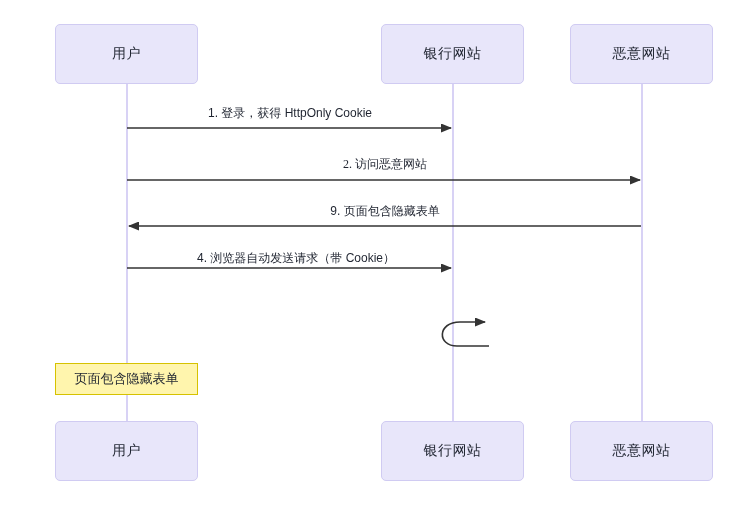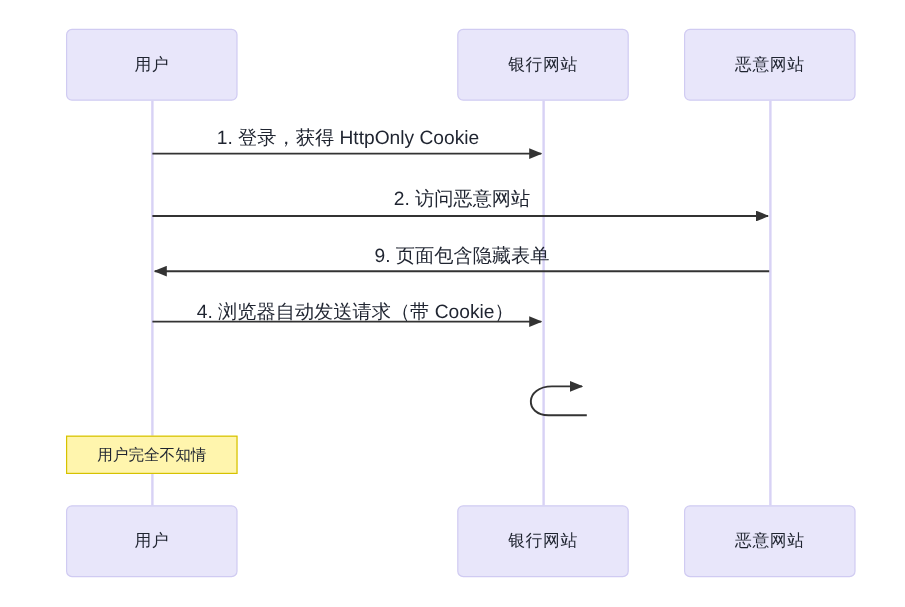--- a/index.html
+++ b/index.html
@@ -36,21 +36,21 @@
     letter-spacing: 0.5px;
     white-space: nowrap;
   }
   .lifeline {
     position: absolute;
     width: 2px;
     background: #d8d2f5;
   }
   .msg-label {
     position: absolute;
-    font-size: 16px;
+    font-size: 12px;
     color: #1f2430;
     white-space: nowrap;
     text-align: left;
     transform: translateX(-50%);
   }
   .note-box {
     position: absolute;
     background: #fff5ad;
     border: 1px solid #d6c200;
     box-sizing: border-box;
@@ -115,21 +115,21 @@
     <line x1="127" y1="180" x2="640" y2="180" stroke="#333333" stroke-width="1.6" marker-end="url(#arrowR)"></line>
 
     <line x1="641" y1="226" x2="129" y2="226" stroke="#333333" stroke-width="1.6" marker-end="url(#arrowL)"></line>
 
     <line x1="127" y1="268" x2="451" y2="268" stroke="#333333" stroke-width="1.6" marker-end="url(#arrowR)"></line>
 
     <path d="M453,322 L485,322 C505,322 505,346 482,346 L457,346" fill="none" stroke="#333333" stroke-width="1.6" marker-end="url(#arrowL)" transform="rotate(180 471 334)"></path>
   </svg>
 
   <div class="msg-label" style="left:290px; top:105px;">1. 登录，获得 HttpOnly Cookie</div>
-  <div class="msg-label" style="left:385px; top:156px;">2. 访问恶意网站</div>
+  <div class="msg-label" style="left:385px; top:156px;font-family:Liberation Serif, serif;">2. 访问恶意网站</div>
   <div class="msg-label" style="left:385px; top:203px;">9. 页面包含隐藏表单</div>
   <div class="msg-label" style="left:296px; top:250px;">4. 浏览器自动发送请求（带 Cookie）</div>
 
   <div class="note-box" style="left:55px; top:363px; width:143px; height:32px;">
-    <span class="note-label">用户完全不知情</span>
+    <span class="note-label">页面包含隐藏表单</span>
   </div>
 
 </div>
 
 </body></html>

